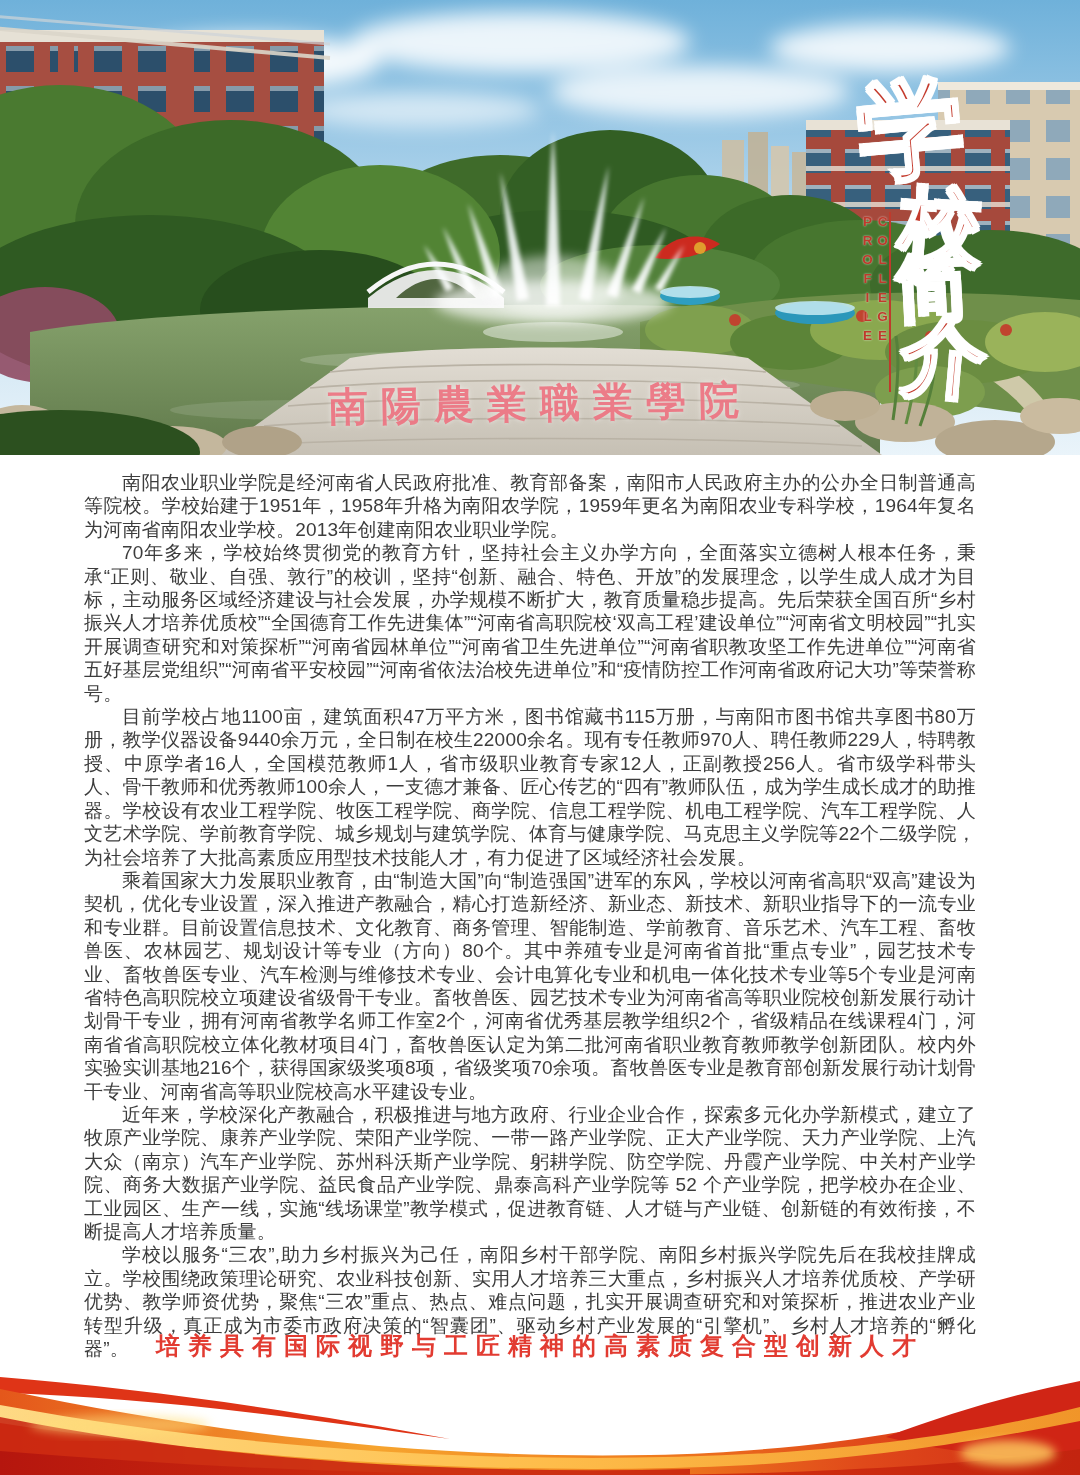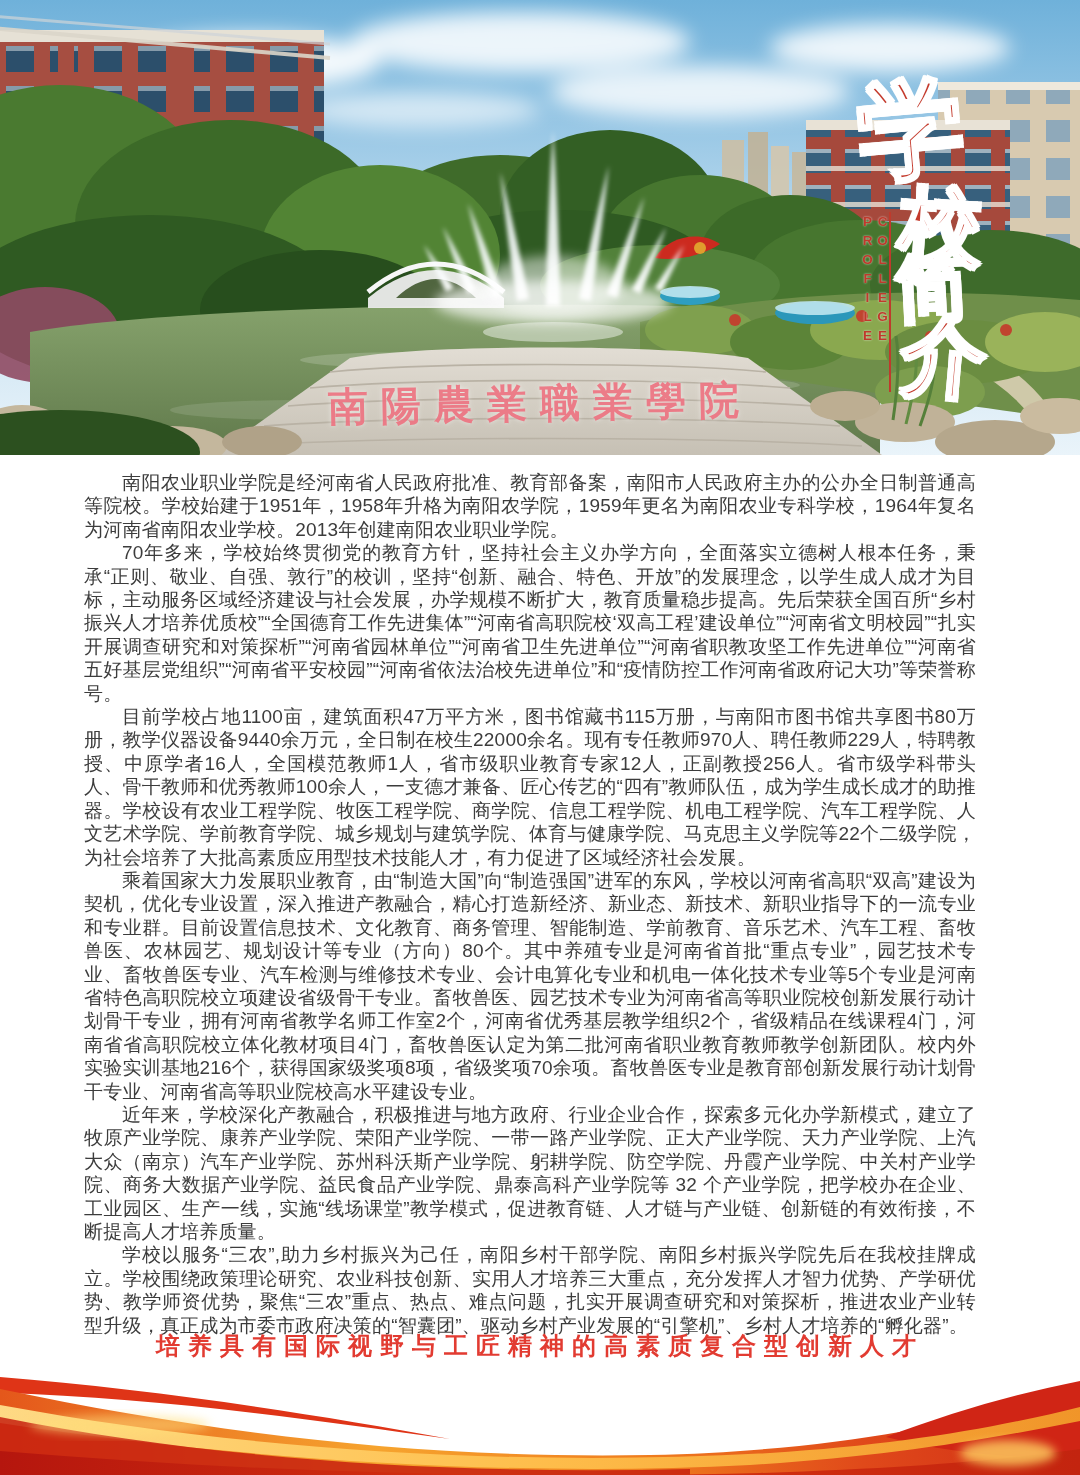--- a/index.html
+++ b/index.html
@@ -270,22 +270,22 @@
     </div>
     <div class="profile-line"></div>
     <div class="profile-vertical">COLLEGE PROFILE</div>
   </div>
 
   <div class="article">
     <p>南阳农业职业学院是经河南省人民政府批准、教育部备案，南阳市人民政府主办的公办全日制普通高等院校。学校始建于1951年，1958年升格为南阳农学院，1959年更名为南阳农业专科学校，1964年复名为河南省南阳农业学校。2013年创建南阳农业职业学院。</p>
     <p>70年多来，学校始终贯彻党的教育方针，坚持社会主义办学方向，全面落实立德树人根本任务，秉承“正则、敬业、自强、敦行”的校训，坚持“创新、融合、特色、开放”的发展理念，以学生成人成才为目标，主动服务区域经济建设与社会发展，办学规模不断扩大，教育质量稳步提高。先后荣获全国百所“乡村振兴人才培养优质校”“全国德育工作先进集体”“河南省高职院校‘双高工程’建设单位”“河南省文明校园”“扎实开展调查研究和对策探析”“河南省园林单位”“河南省卫生先进单位”“河南省职教攻坚工作先进单位”“河南省五好基层党组织”“河南省平安校园”“河南省依法治校先进单位”和“疫情防控工作河南省政府记大功”等荣誉称号。</p>
     <p>目前学校占地1100亩，建筑面积47万平方米，图书馆藏书115万册，与南阳市图书馆共享图书80万册，教学仪器设备9440余万元，全日制在校生22000余名。现有专任教师970人、聘任教师229人，特聘教授、中原学者16人，全国模范教师1人，省市级职业教育专家12人，正副教授256人。省市级学科带头人、骨干教师和优秀教师100余人，一支德才兼备、匠心传艺的“四有”教师队伍，成为学生成长成才的助推器。学校设有农业工程学院、牧医工程学院、商学院、信息工程学院、机电工程学院、汽车工程学院、人文艺术学院、学前教育学院、城乡规划与建筑学院、体育与健康学院、马克思主义学院等22个二级学院，为社会培养了大批高素质应用型技术技能人才，有力促进了区域经济社会发展。</p>
     <p>乘着国家大力发展职业教育，由“制造大国”向“制造强国”进军的东风，学校以河南省高职“双高”建设为契机，优化专业设置，深入推进产教融合，精心打造新经济、新业态、新技术、新职业指导下的一流专业和专业群。目前设置信息技术、文化教育、商务管理、智能制造、学前教育、音乐艺术、汽车工程、畜牧兽医、农林园艺、规划设计等专业（方向）80个。其中养殖专业是河南省首批“重点专业”，园艺技术专业、畜牧兽医专业、汽车检测与维修技术专业、会计电算化专业和机电一体化技术专业等5个专业是河南省特色高职院校立项建设省级骨干专业。畜牧兽医、园艺技术专业为河南省高等职业院校创新发展行动计划骨干专业，拥有河南省教学名师工作室2个，河南省优秀基层教学组织2个，省级精品在线课程4门，河南省省高职院校立体化教材项目4门，畜牧兽医认定为第二批河南省职业教育教师教学创新团队。校内外实验实训基地216个，获得国家级奖项8项，省级奖项70余项。畜牧兽医专业是教育部创新发展行动计划骨干专业、河南省高等职业院校高水平建设专业。</p>
-    <p>近年来，学校深化产教融合，积极推进与地方政府、行业企业合作，探索多元化办学新模式，建立了牧原产业学院、康养产业学院、荣阳产业学院、一带一路产业学院、正大产业学院、天力产业学院、上汽大众（南京）汽车产业学院、苏州科沃斯产业学院、躬耕学院、防空学院、丹霞产业学院、中关村产业学院、商务大数据产业学院、益民食品产业学院、鼎泰高科产业学院等  32 个产业学院，把学校办在企业、工业园区、生产一线，实施“线场课堂”教学模式，促进教育链、人才链与产业链、创新链的有效衔接，不断提高人才培养质量。</p>
-    <p>学校以服务“三农”,助力乡村振兴为己任，南阳乡村干部学院、南阳乡村振兴学院先后在我校挂牌成立。学校围绕政策理论研究、农业科技创新、实用人才培养三大重点，充分发挥人才智力优势、产学研优势、教学师资优势，聚焦“三农”重点、热点、难点问题，扎实开展调查研究和对策探析，推进农业产业转型升级，真正成为市委市政府决策的“智囊团”、驱动乡村产业发展的“引擎机”、乡村人才培养的“孵化器”。</p>
+    <p>近年来，学校深化产教融合，积极推进与地方政府、行业企业合作，探索多元化办学新模式，建立了牧原产业学院、康养产业学院、荣阳产业学院、一带一路产业学院、正大产业学院、天力产业学院、上汽大众（南京）汽车产业学院、苏州科沃斯产业学院、躬耕学院、防空学院、丹霞产业学院、中关村产业学院、商务大数据产业学院、益民食品产业学院、鼎泰高科产业学院等  52 个产业学院，把学校办在企业、工业园区、生产一线，实施“线场课堂”教学模式，促进教育链、人才链与产业链、创新链的有效衔接，不断提高人才培养质量。</p>
+    <p>学校以服务“三农”,助力乡村振兴为己任，南阳乡村干部学院、南阳乡村振兴学院先后在我校挂牌成立。学校围绕政策理论研究、农业科技创新、实用人才培养三大重点，乡村振兴人才培养优质校、产学研优势、教学师资优势，聚焦“三农”重点、热点、难点问题，扎实开展调查研究和对策探析，推进农业产业转型升级，真正成为市委市政府决策的“智囊团”、驱动乡村产业发展的“引擎机”、乡村人才培养的“孵化器”。</p>
   </div>
 
   <div class="slogan">培养具有国际视野与工匠精神的高素质复合型创新人才</div>
 
   <div class="wave">
     <svg width="1080" height="120" viewBox="0 0 1080 120" preserveAspectRatio="none">
       <defs>
         <linearGradient id="wg1" x1="0" y1="0" x2="1" y2="0">
           <stop offset="0" stop-color="#e4571b"></stop>
           <stop offset="0.35" stop-color="#f6a42e"></stop>

